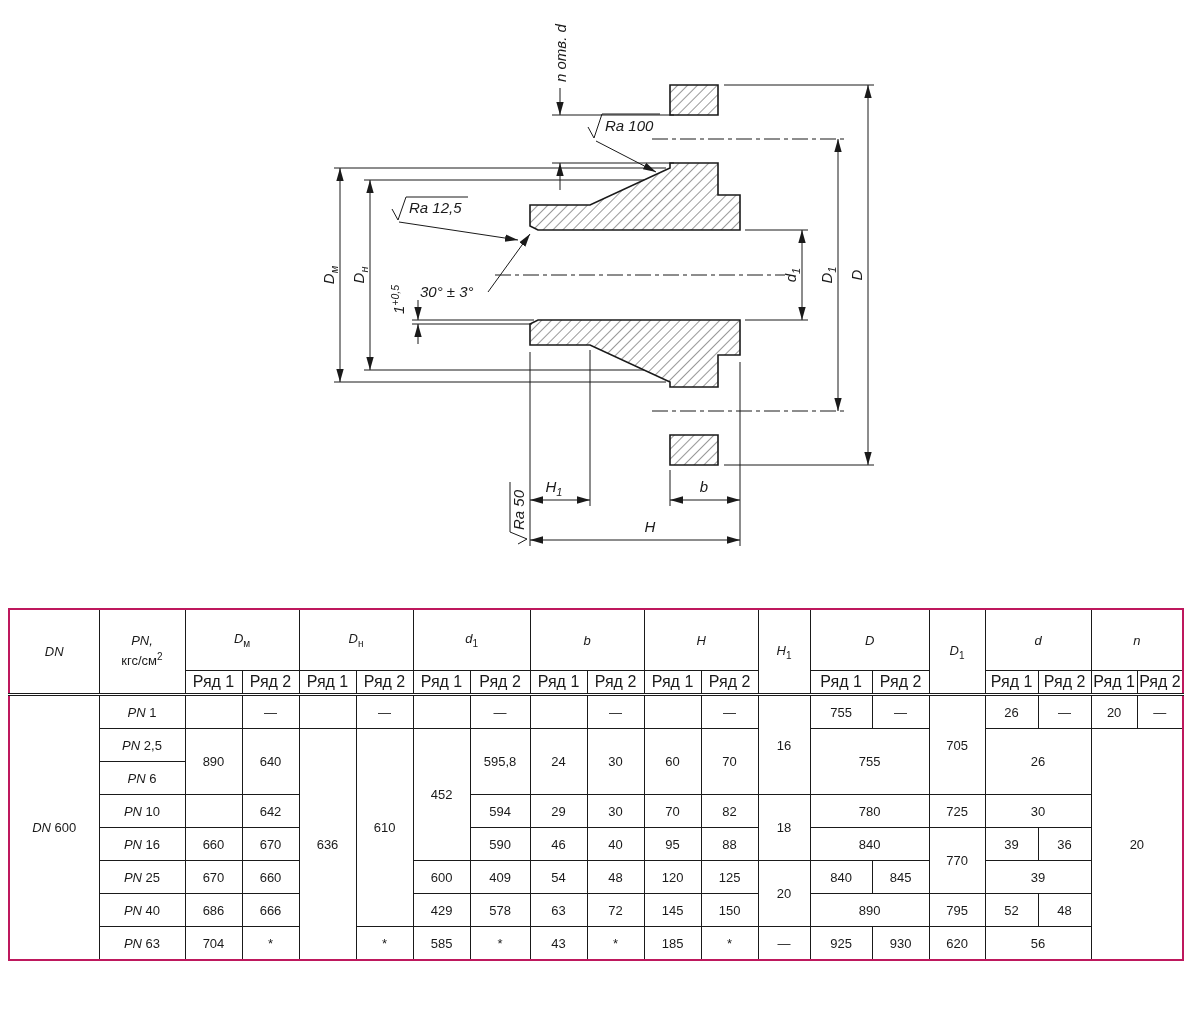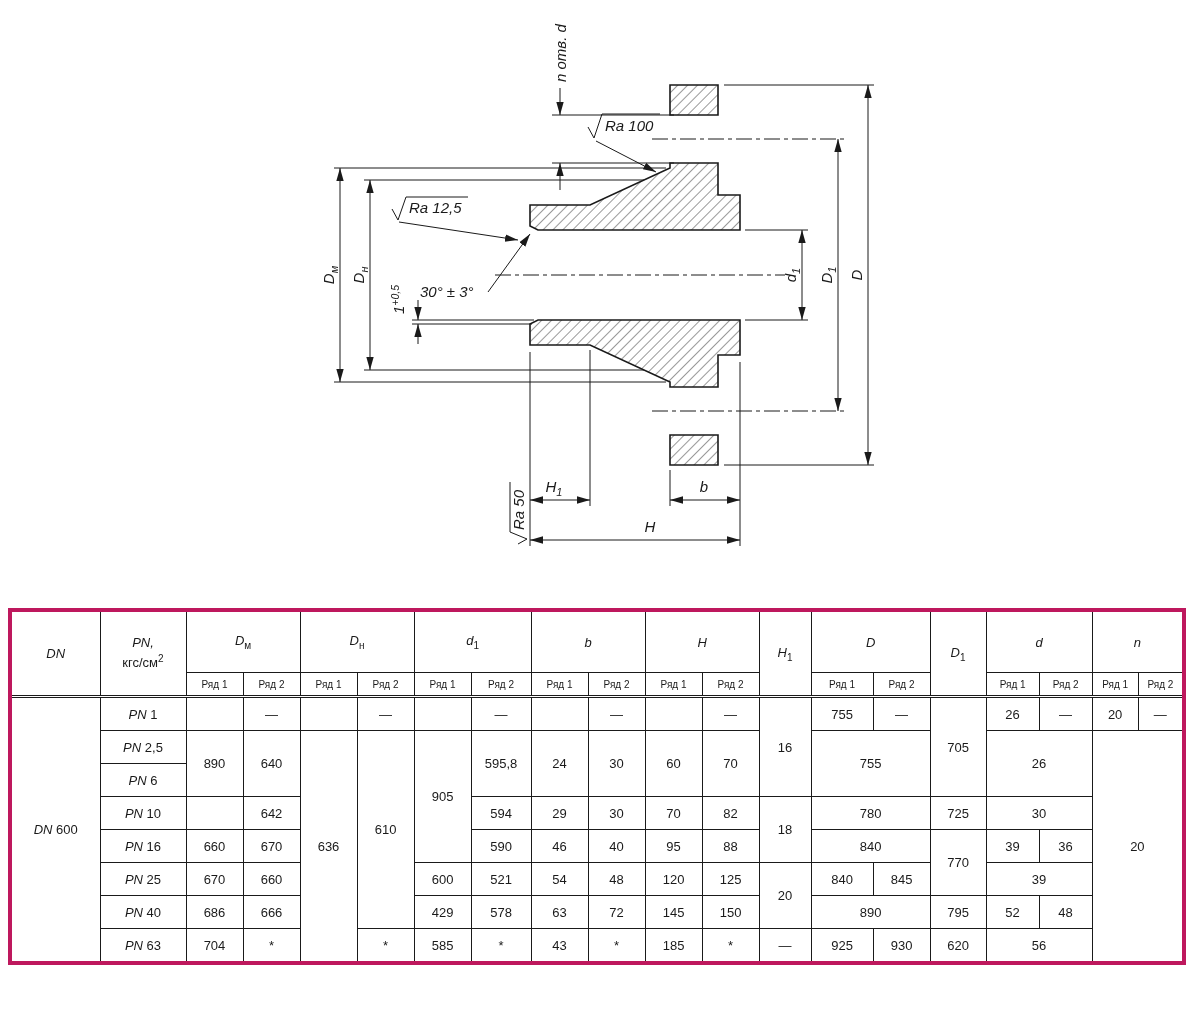--- a/index.html
+++ b/index.html
@@ -2,24 +2,24 @@
 <html><head>
 <meta charset="utf-8">
 <style>
   html,body{margin:0;padding:0;background:#fff;}
   body{width:1189px;height:1013px;font-family:"Liberation Sans",sans-serif;color:#1a1a1a;}
   .drawing-wrap{width:1189px;height:600px;overflow:hidden;}
   svg text{font-family:"Liberation Sans",sans-serif;font-size:15px;font-style:italic;fill:#1a1a1a;}
   .ln{stroke:#1a1a1a;stroke-width:1;fill:none;}
   .outline{fill:url(#hatch);stroke:#1a1a1a;stroke-width:1.6;stroke-linejoin:miter;}
   .cl{stroke:#1a1a1a;stroke-width:1;fill:none;stroke-dasharray:16 4 4 4;}
-  table.dims{border-collapse:collapse;margin:8px 0 0 8px;table-layout:fixed;width:1174px;border:4px solid #be185d;}
+  table.dims{border-collapse:collapse;margin:8px 0 0 8px;table-layout:fixed;width:1174px;border:2px solid #be185d;}
   .dims td{border:1px solid #1a1a1a;text-align:center;vertical-align:middle;font-size:13px;padding:1px 0;height:30px;overflow:hidden;}
   .dims tr.h1 td{height:58px;}
-  .dims tr.h2 td{height:20px;font-size:10px;}
+  .dims tr.h2 td{height:20px;font-size:16px;}
   .dims .dbl{border-bottom:3px double #1a1a1a;}
   .dims sub{font-size:10px;}
   .dims sup{font-size:10px;}
   .pn-h{font-size:12px;line-height:1.3;}
 </style>
 </head>
 <body>
 
 <div class="drawing-wrap">
 <svg width="1189" height="600" viewBox="0 0 1189 600">
@@ -220,21 +220,21 @@
       <td>20</td>
       <td>—</td>
     </tr>
 
     <tr>
       <td><i>PN</i> <span>2,5</span></td>
       <td rowspan="2">890</td>
       <td rowspan="2">640</td>
       <td rowspan="7">636</td>
       <td rowspan="6">610</td>
-      <td rowspan="4">905</td>
+      <td rowspan="4">452</td>
       <td rowspan="2">595,8</td>
       <td rowspan="2">24</td>
       <td rowspan="2">30</td>
       <td rowspan="2">60</td>
       <td rowspan="2">70</td>
       <td colspan="2" rowspan="2">755</td>
       <td colspan="2" rowspan="2">26</td>
       <td colspan="2" rowspan="7">20</td>
     </tr>
 
@@ -270,21 +270,21 @@
       <td rowspan="2">770</td>
       <td>39</td>
       <td>36</td>
     </tr>
 
     <tr>
       <td><i>PN</i> <span>25</span></td>
       <td>670</td>
       <td>660</td>
       <td>600</td>
-      <td>521</td>
+      <td>409</td>
       <td>54</td>
       <td>48</td>
       <td>120</td>
       <td>125</td>
       <td rowspan="2">20</td>
       <td>840</td>
       <td>845</td>
       <td colspan="2">39</td>
     </tr>
 

